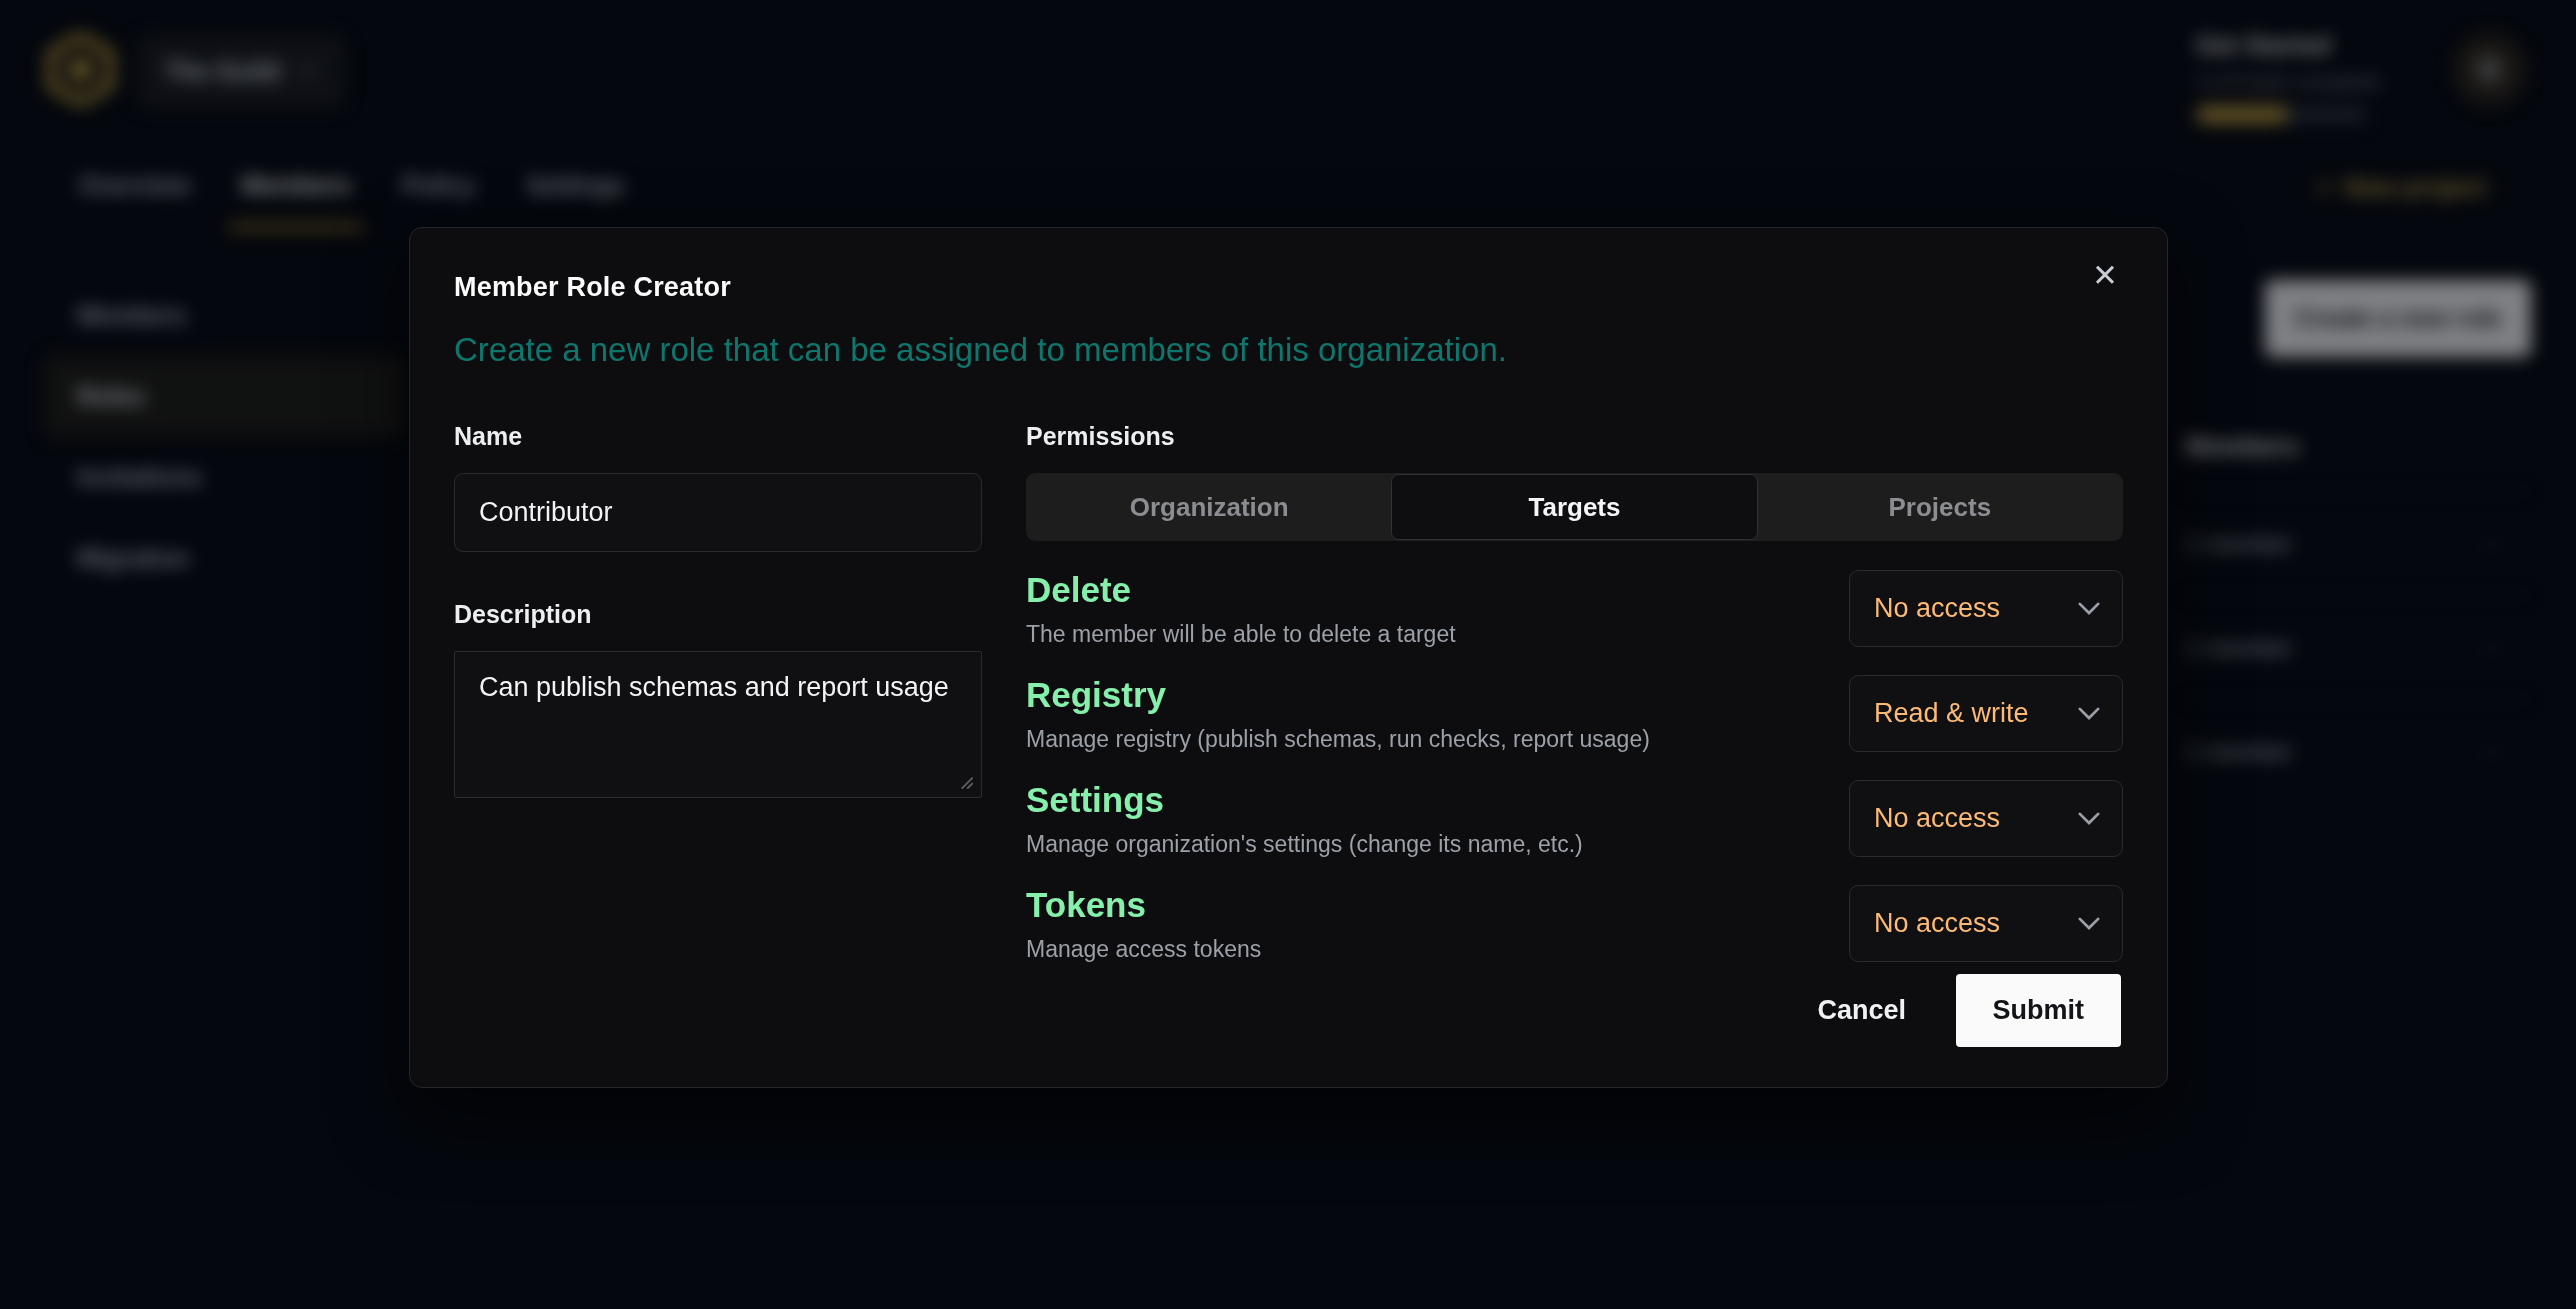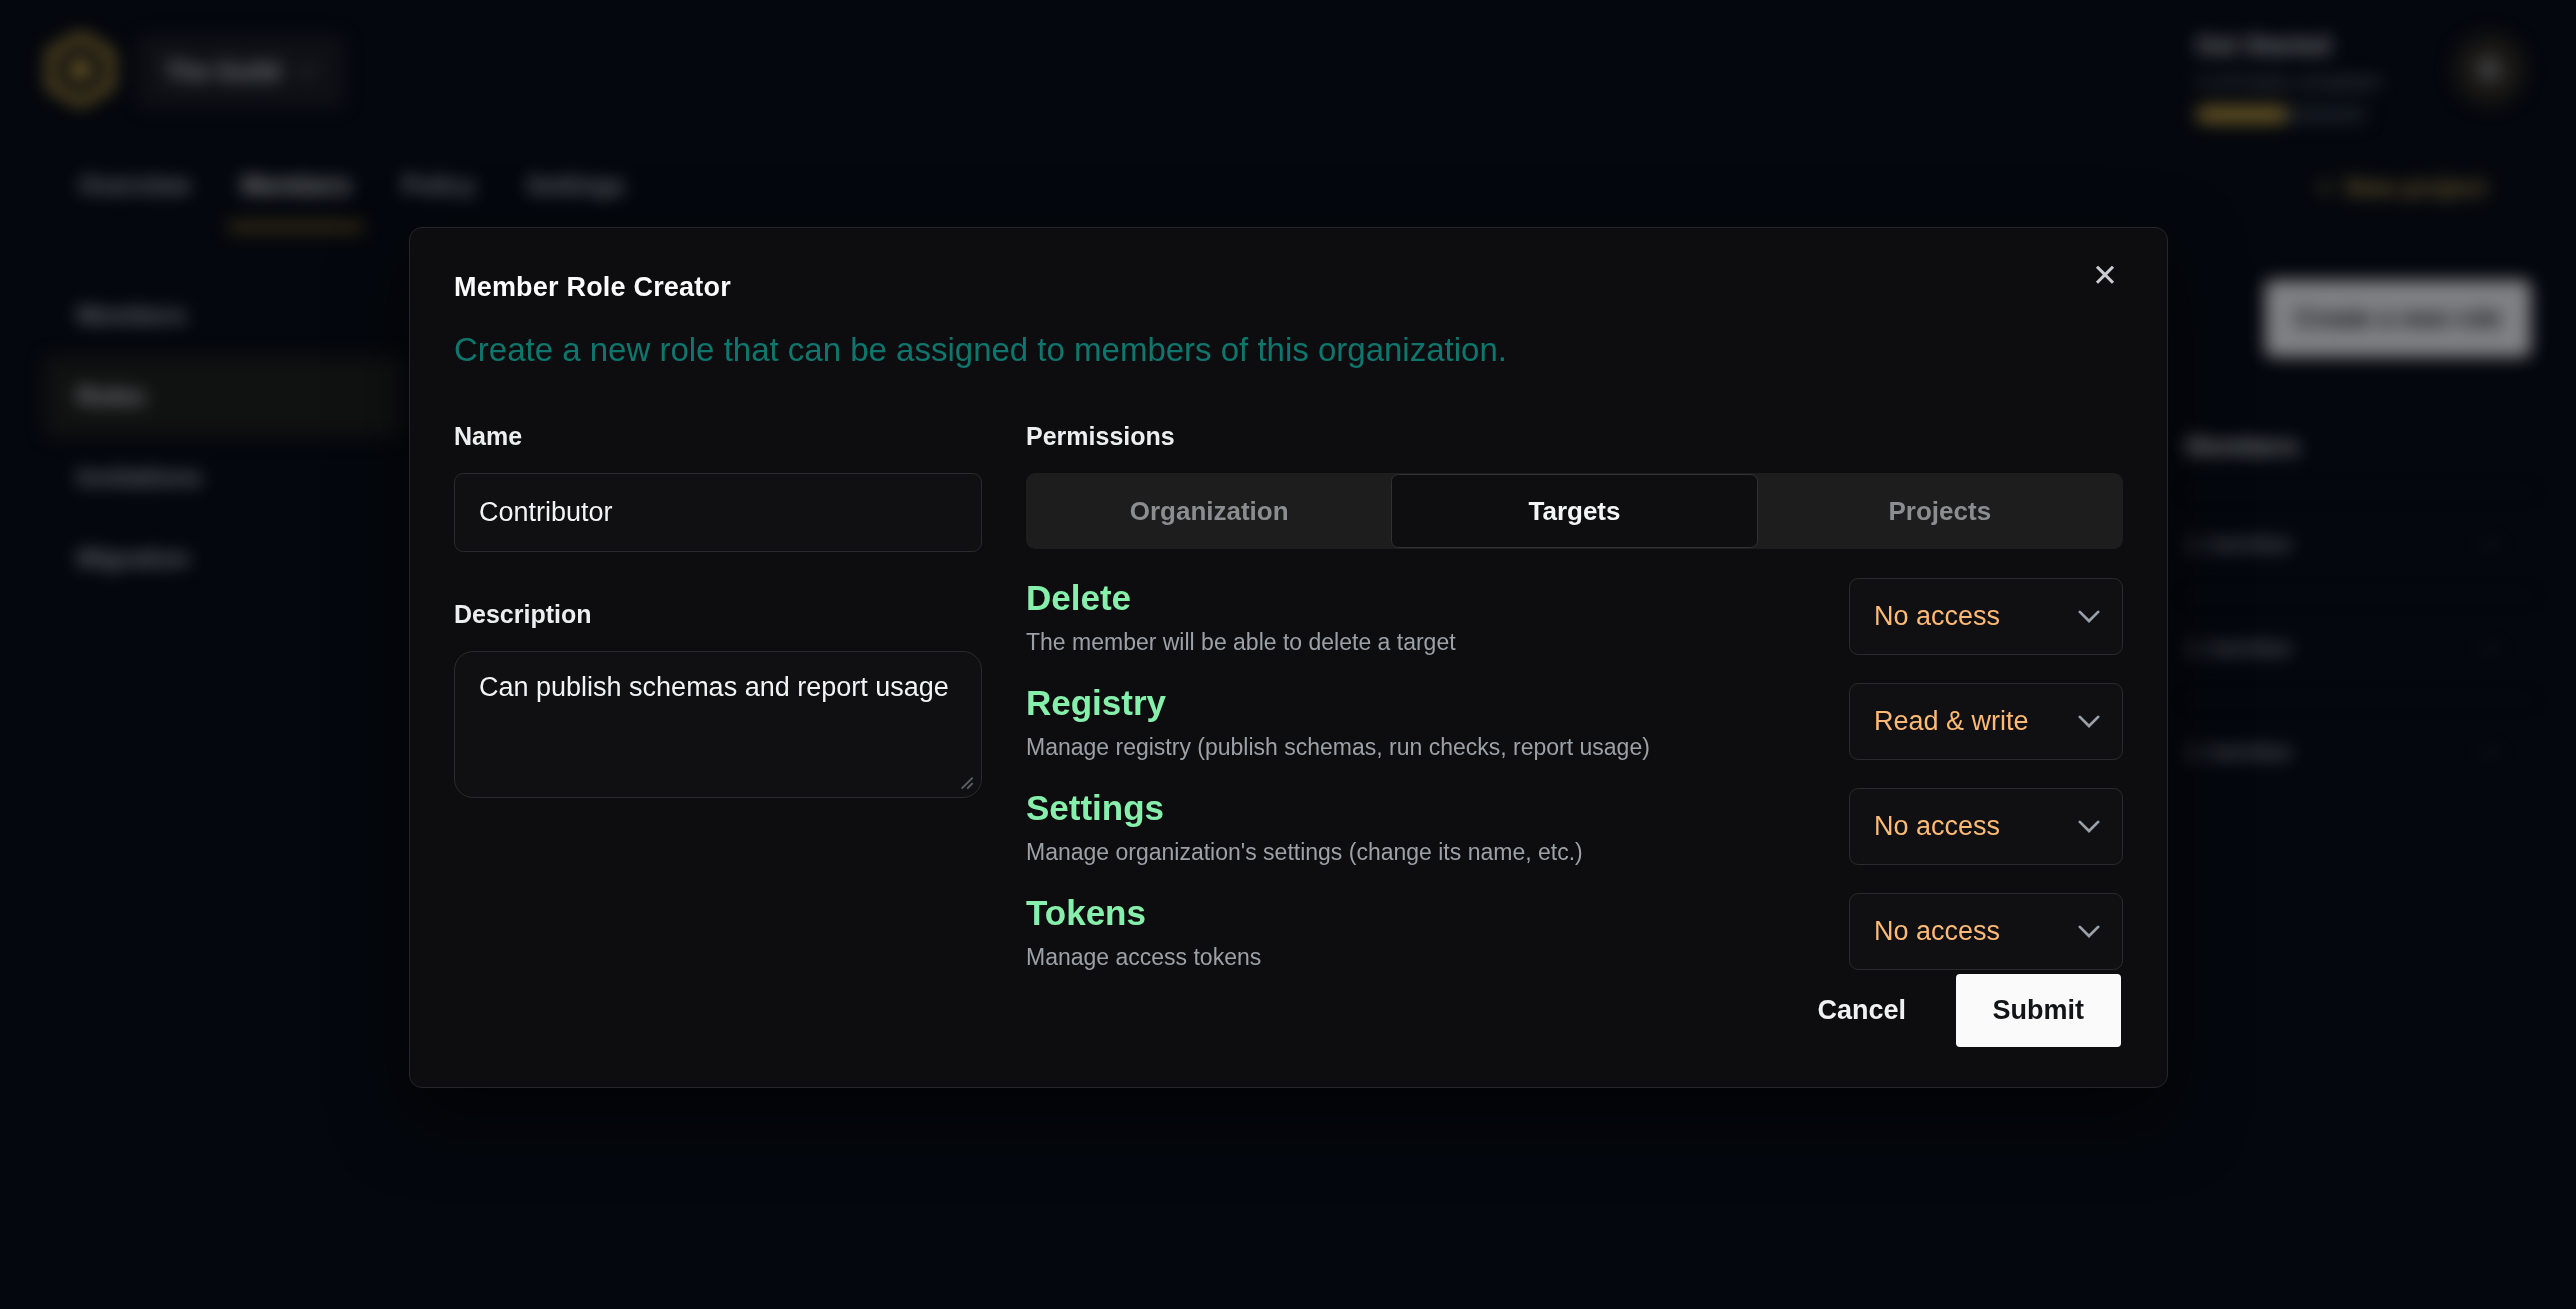--- a/index.html
+++ b/index.html
@@ -47,25 +47,25 @@
   .modal-title { color:#fbfbfc; font-size:27px; font-weight:700; letter-spacing:0.2px; }
   .modal-sub { margin-top:28px; color:#0f766e; font-size:33px; }
 
   .modal-grid { display:flex; gap:44px; margin-top:53px; }
   .col-left { width:528px; flex:none; }
   .col-right { flex:1; }
 
   .field-label { color:#eceef0; font-size:25px; font-weight:600; }
   .text-input { margin-top:22px; width:100%; height:79px; background:#101013; border:0.9px solid #2b2b2f; border-radius:9.2px; color:#f2f3f5; font-size:27px; padding:0 24px; font-family:"Liberation Sans", sans-serif; outline:none; }
   .desc-wrap { position:relative; margin-top:22px; }
-  .text-area { width:100%; height:147px; background:#101013; border:0.9px solid #2b2b2f; border-radius:19px; color:#f2f3f5; font-size:27px; padding:20px 24px; font-family:"Liberation Sans", sans-serif; resize:none; outline:none; }
+  .text-area { width:100%; height:147px; background:#101013; border:0.9px solid #2b2b2f; border-radius:2px; color:#f2f3f5; font-size:27px; padding:20px 24px; font-family:"Liberation Sans", sans-serif; resize:none; outline:none; }
   .desc-label { margin-top:48px; }
   .resize-handle { position:absolute; right:7.3px; bottom:11px; opacity:.55; }
 
-  .perm-tabs { margin-top:22px; height:76px; background:#1d1d1e; border-radius:9.2px; display:flex; padding:1px; }
+  .perm-tabs { margin-top:22px; height:68px; background:#1d1d1e; border-radius:9.2px; display:flex; padding:1px; }
   .perm-tab { flex:1; display:flex; align-items:center; justify-content:center; color:#8b8d90; font-size:26px; font-weight:600; border-radius:7.3px; }
   .perm-tab.active { background:#0e0e10; border:0.9px solid #323236; color:#f4f5f6; font-weight:700; }
 
   .perm-rows { margin-top:29px; display:flex; flex-direction:column; gap:27px; }
   .perm-row { display:flex; align-items:flex-start; justify-content:space-between; }
   .perm-title { color:#86efac; font-size:35px; font-weight:700; }
   .perm-desc { margin-top:11px; color:#9ca1a8; font-size:23px; }
   .perm-select { flex:none; width:274px; height:77px; background:#101013; border:0.9px solid #2b2b2f; border-radius:9.2px; display:flex; align-items:center; justify-content:space-between; padding:0 22px 0 24px; }
   .perm-select .sel-value { color:#fdba74; font-size:27px;text-align:center; }
 

